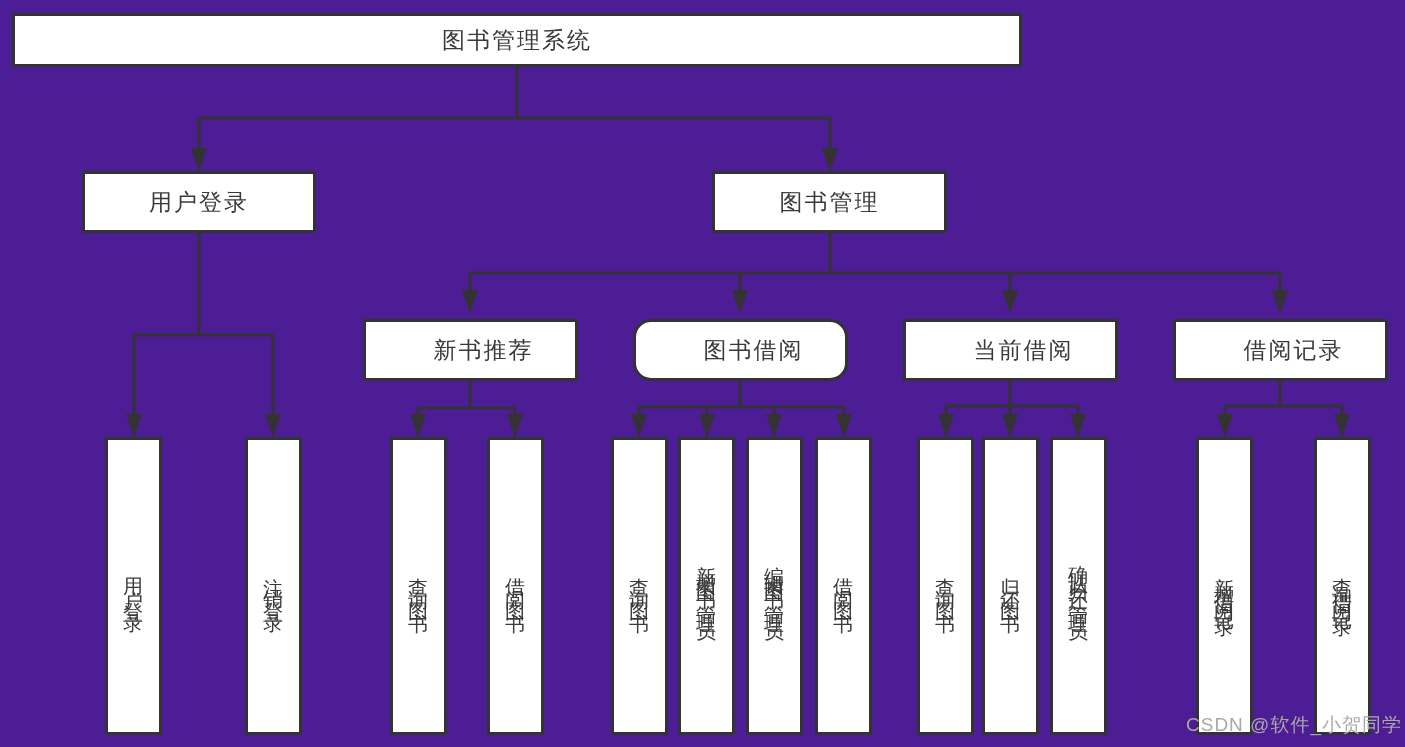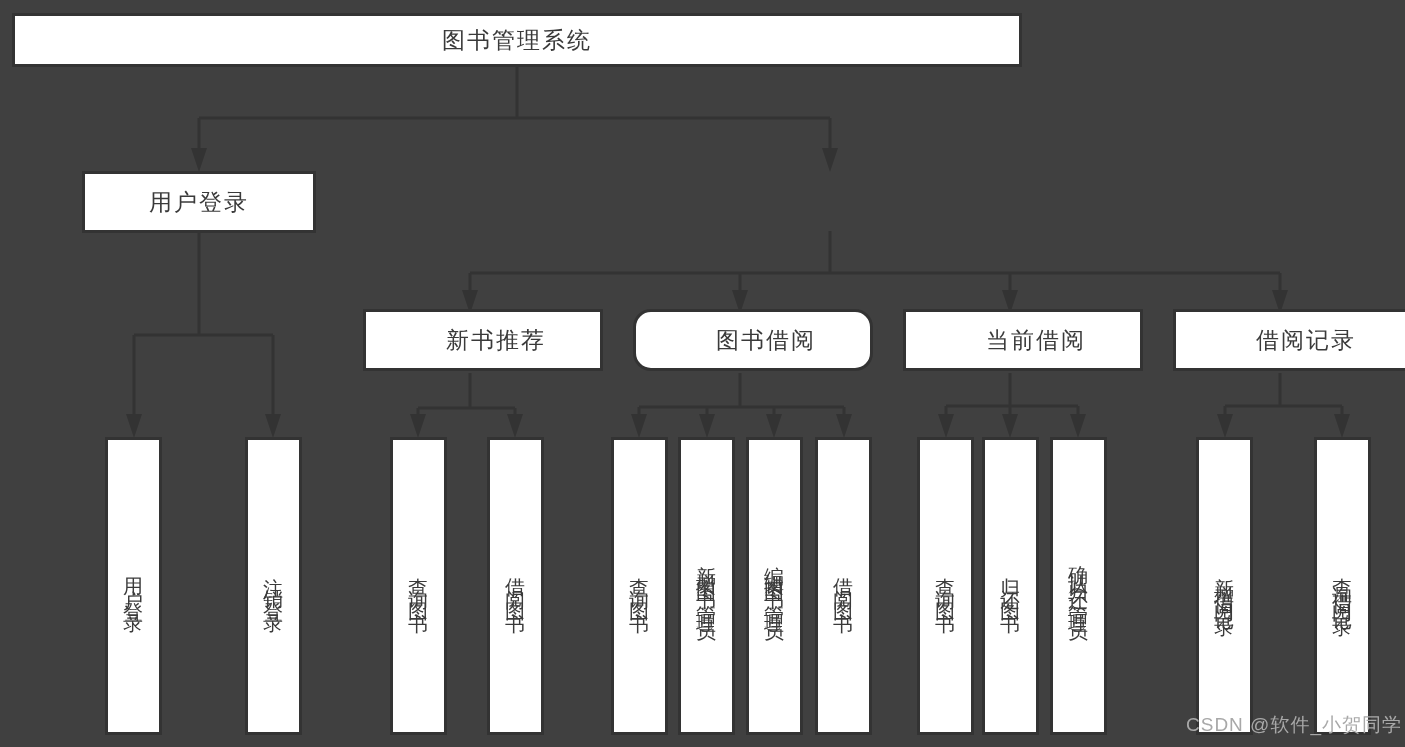--- a/index.html
+++ b/index.html
@@ -5,21 +5,21 @@
   html, body {
     margin: 0;
     padding: 0;
     background: #ffffff;
     font-family: "Liberation Sans", "DejaVu Sans", sans-serif;
   }
   .canvas {
     position: relative;
     width: 1405px;
     height: 747px;
-    background: #404040;
+    background: #4c1d95;
     overflow: hidden;
     color: #333333;
   }
   .connectors {
     position: absolute;
     left: 0; top: 0;
     width: 1405px;
     height: 747px;
     pointer-events: none;
   }
@@ -44,21 +44,21 @@
     font-size: 20px;
     letter-spacing: 12px;
     line-height: 1;
     width: 57px;
     height: 298px;
     top: 437px;
   }
   .vbox.long { letter-spacing: 8px; }
   .root    { left: 12px;   top: 13px;  width: 1010px; height: 54px; }
   .lvl2    { top: 171px; height: 62px; }
-  .lvl3    { top: 309px; height: 62px; width: 240px; padding-left: 26px; }
+  .lvl3    { top: 319px; height: 62px; width: 215px; padding-left: 26px; }
   .watermark {
     position: absolute;
     left: 1186px;
     top: 712px;
     font-size: 19px;
     color: #a8a8a8;
     white-space: nowrap;
     letter-spacing: 1px;
   }
 </style>
@@ -106,20 +106,21 @@
       <polygon points="1002,414 1018,414 1010,438"></polygon>
       <polygon points="1070,414 1086,414 1078,438"></polygon>
       <polygon points="1217,414 1233,414 1225,438"></polygon>
       <polygon points="1334,414 1350,414 1342,438"></polygon>
     </g>
   </svg>
 
   <div class="node hbox root">图书管理系统</div>
 
   <div class="node hbox lvl2" style="left:82px; width:234px;">用户登录</div>
+  <div class="node hbox lvl2" style="left:712px; width:235px;">图书管理</div>
 
   <div class="node hbox lvl3" style="left:363px;">新书推荐</div>
   <div class="node hbox lvl3" style="left:633px;border-radius:18px;">图书借阅</div>
   <div class="node hbox lvl3" style="left:903px;font-family:Liberation Mono, monospace;">当前借阅</div>
   <div class="node hbox lvl3" style="left:1173px;">借阅记录</div>
 
   <div class="node vbox" style="left:105px;">用户登录</div>
   <div class="node vbox" style="left:245px;">注销登录</div>
 
   <div class="node vbox" style="left:390px;">查询图书</div>

